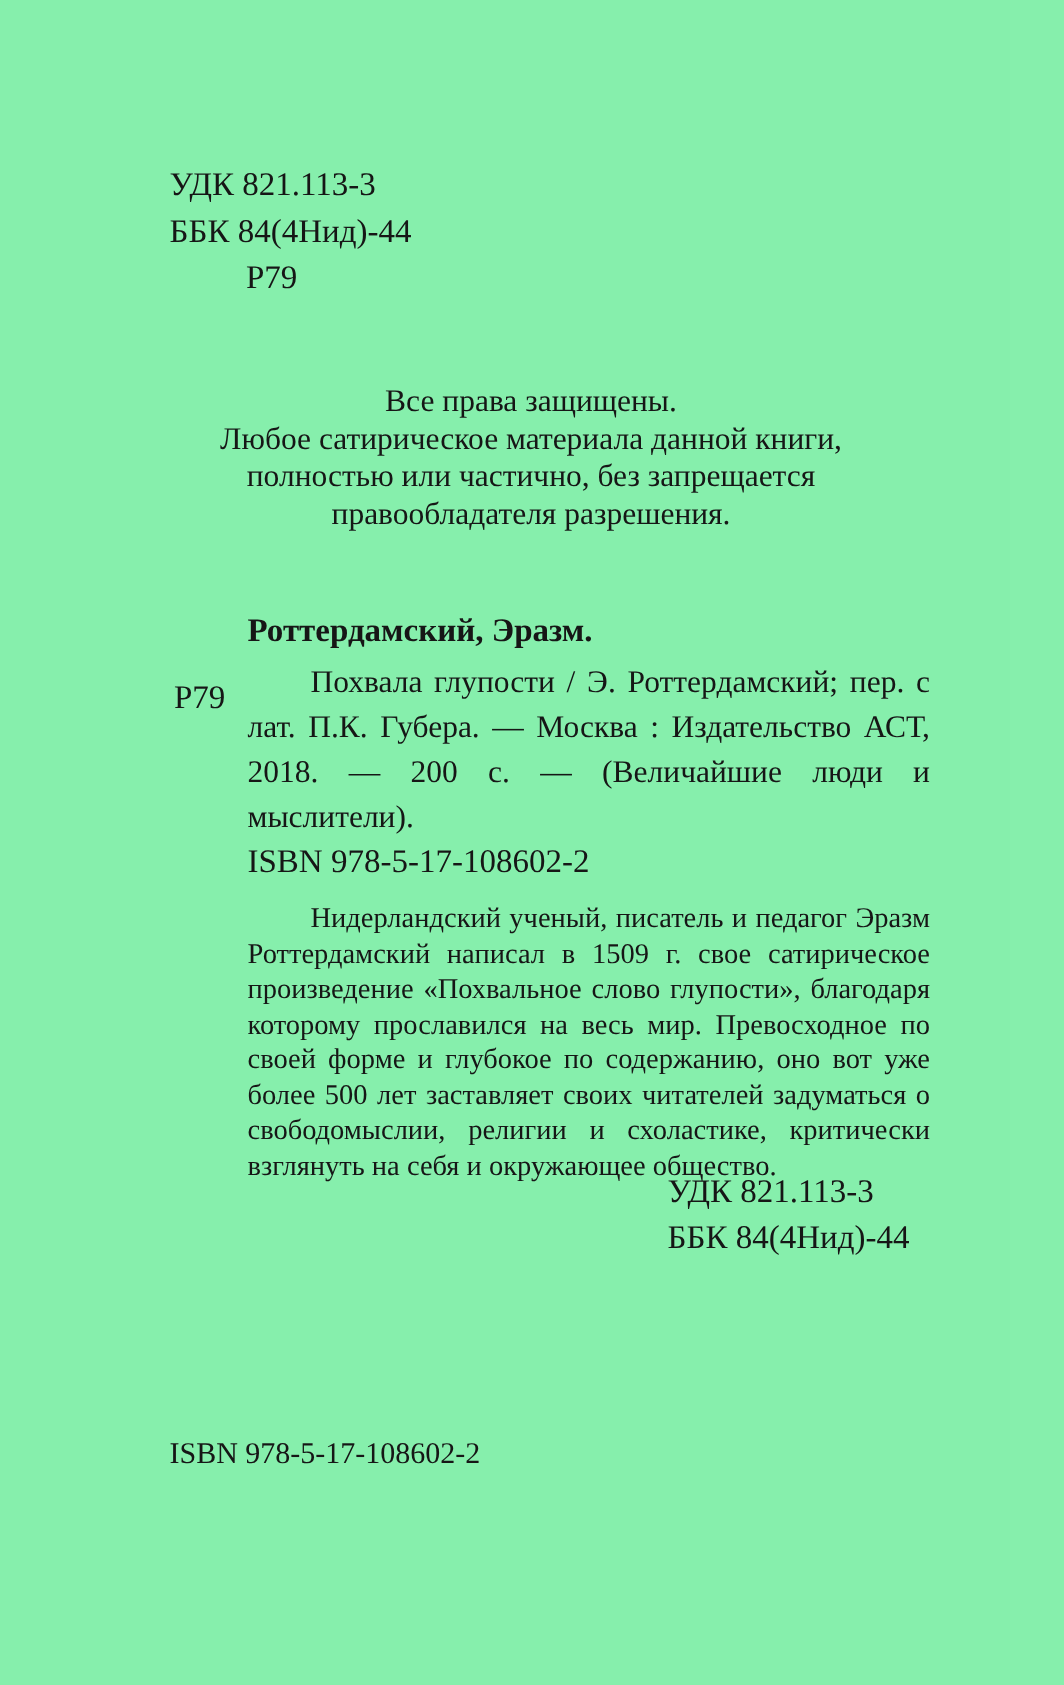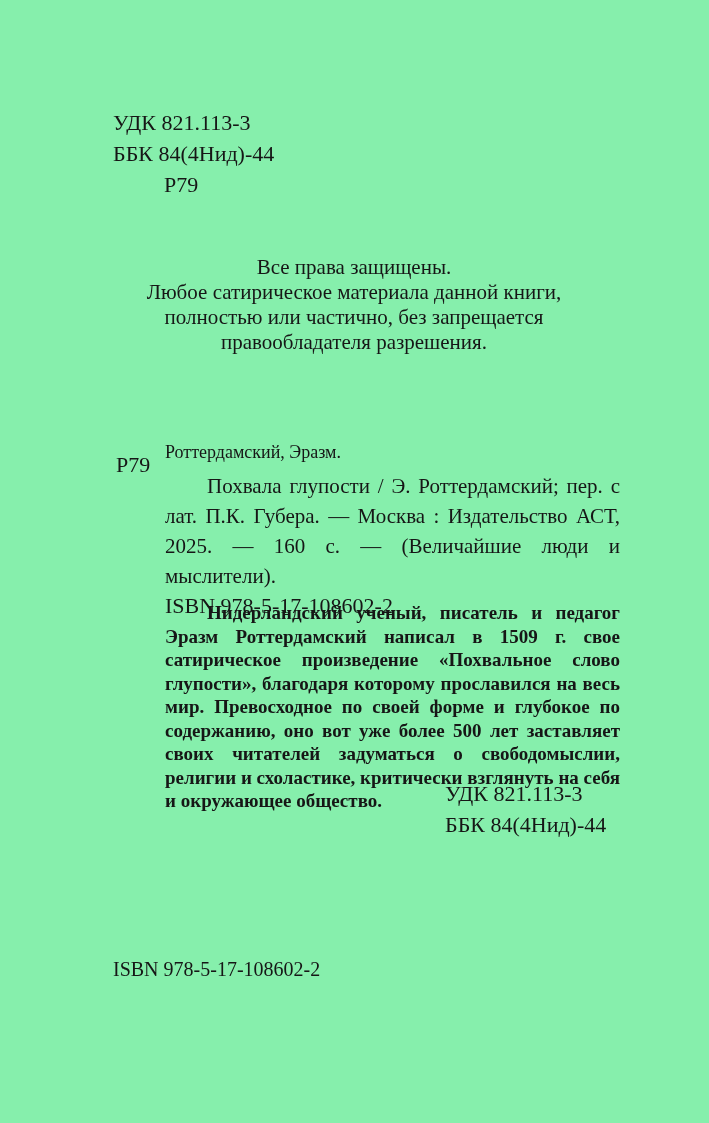--- a/index.html
+++ b/index.html
@@ -44,24 +44,23 @@
   }
   .card .card-sign {
     position: absolute;
     left: 3px;
     top: 46px;
     font-size: 22px;
     line-height: 30px;
   }
   .card .card-body { margin-left: 52px; }
   .card .author-heading {
-    font-size: 18px;
+    font-size: 22px;
     line-height: 32px;
-    font-weight: normal;
-    margin-top: 32px;
+    font-weight: bold;
   }
   .card .citation {
     margin-top: 3px;
     font-size: 21px;
     line-height: 30px;
     text-align: justify;
     text-indent: 42px;
   }
   .card .card-isbn {
     font-size: 22px;
@@ -70,21 +69,20 @@
   
   .annotation {
     position: absolute;
     left: 165px;
     top: 601px;
     width: 455px;
     font-size: 19px;
     line-height: 23.5px;
     text-align: justify;
     text-indent: 42px;
-    font-weight: bold;
   }
   
   .codes-footer {
     position: absolute;
     left: 445px;
     top: 778px;
     font-size: 22px;
     line-height: 31px;
     white-space: nowrap;
   }
@@ -117,21 +115,21 @@
       <div>Все права защищены.</div>
       <div>Любое сатирическое материала данной книги,</div>
       <div>полностью или частично, без запрещается</div>
       <div>правообладателя разрешения.</div>
     </div>
 
   <div class="card">
     <div class="card-sign">Р79</div>
     <div class="card-body">
       <div class="author-heading">Роттердамский, Эразм.</div>
-      <p class="citation">Похвала глупости / Э. Роттердамский; пер. с лат. П.К. Губера. — Москва : Издательство АСТ, 2025. — 160 с. — (Величайшие люди и мыслители).</p>
+      <p class="citation">Похвала глупости / Э. Роттердамский; пер. с лат. П.К. Губера. — Москва : Издательство АСТ, 2018. — 200 с. — (Величайшие люди и мыслители).</p>
       <div class="card-isbn">ISBN 978-5-17-108602-2</div>
     </div>
   </div>
 
   <p class="annotation">Нидерландский ученый, писатель и педагог Эразм Роттердамский написал в 1509 г. свое сатирическое произведение «Похвальное слово глупости», благодаря которому прославился на весь мир. Превосходное по своей форме и глубокое по содержанию, оно вот уже более 500 лет заставляет своих читателей задуматься о свободомыслии, религии и схоластике, критически взглянуть на себя и окружающее общество.</p>
 
   <div class="codes-footer">
     <div>УДК 821.113-3</div>
     <div>ББК 84(4Нид)-44</div>
   </div>

